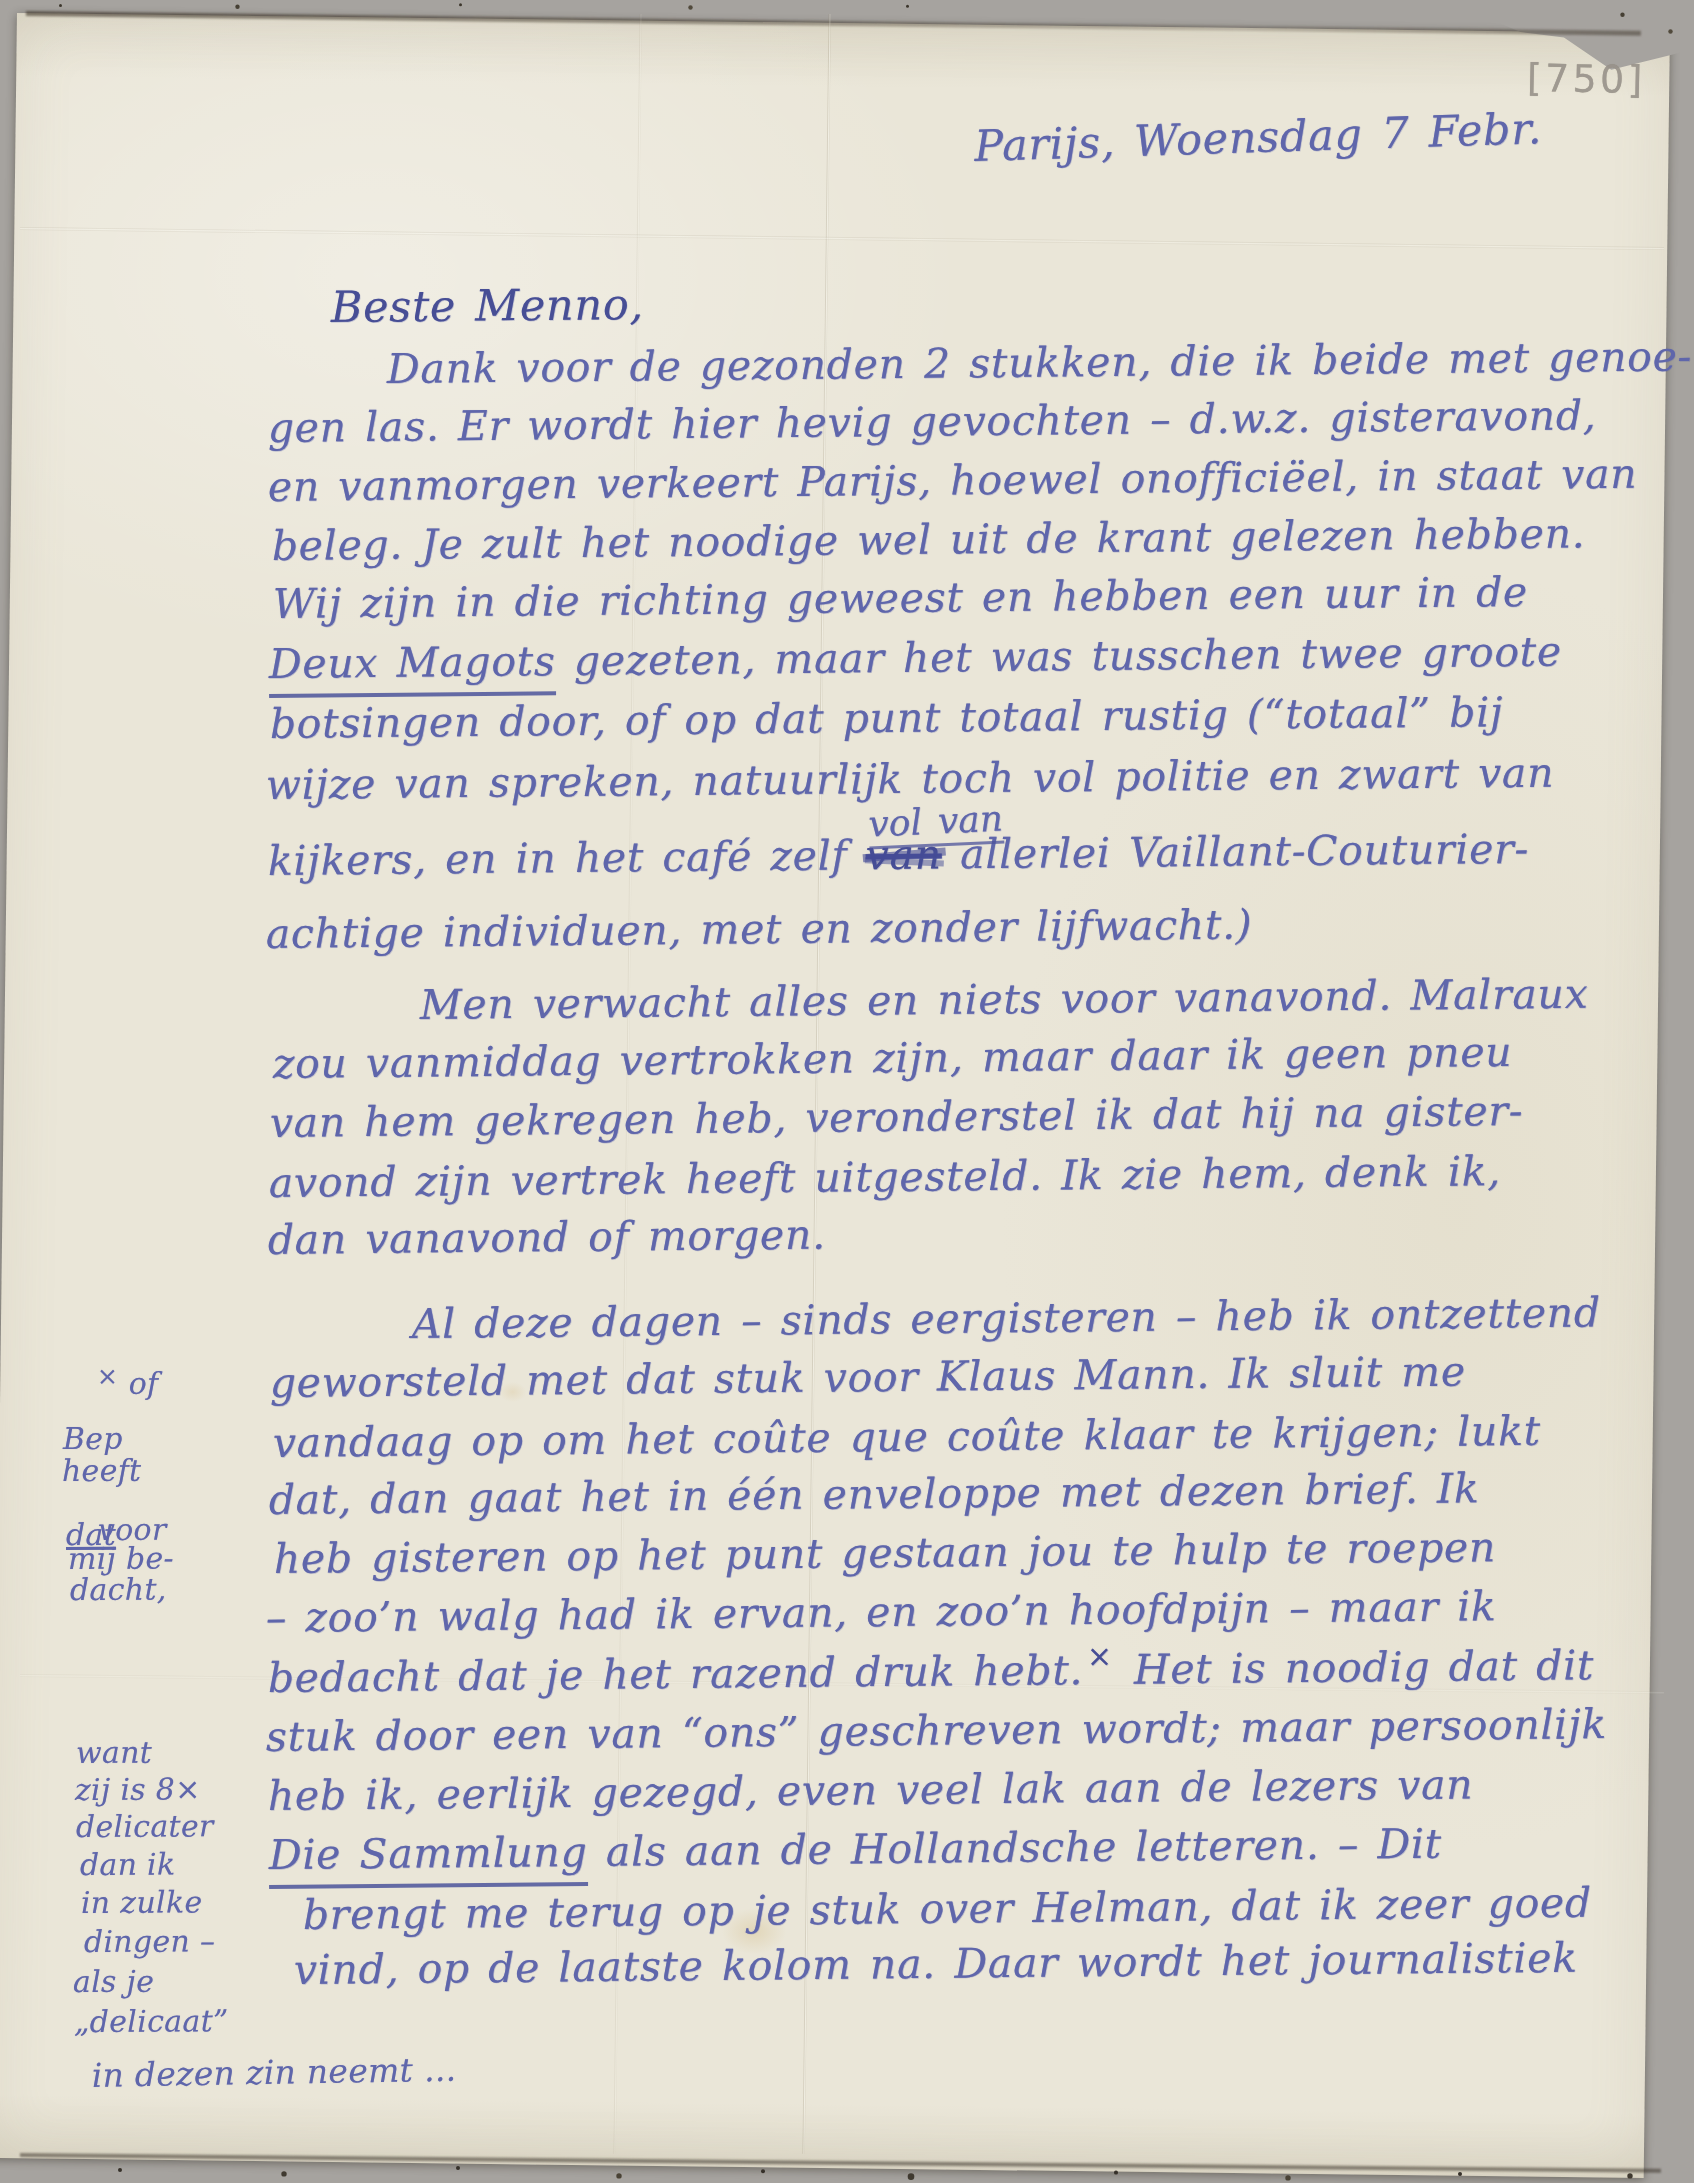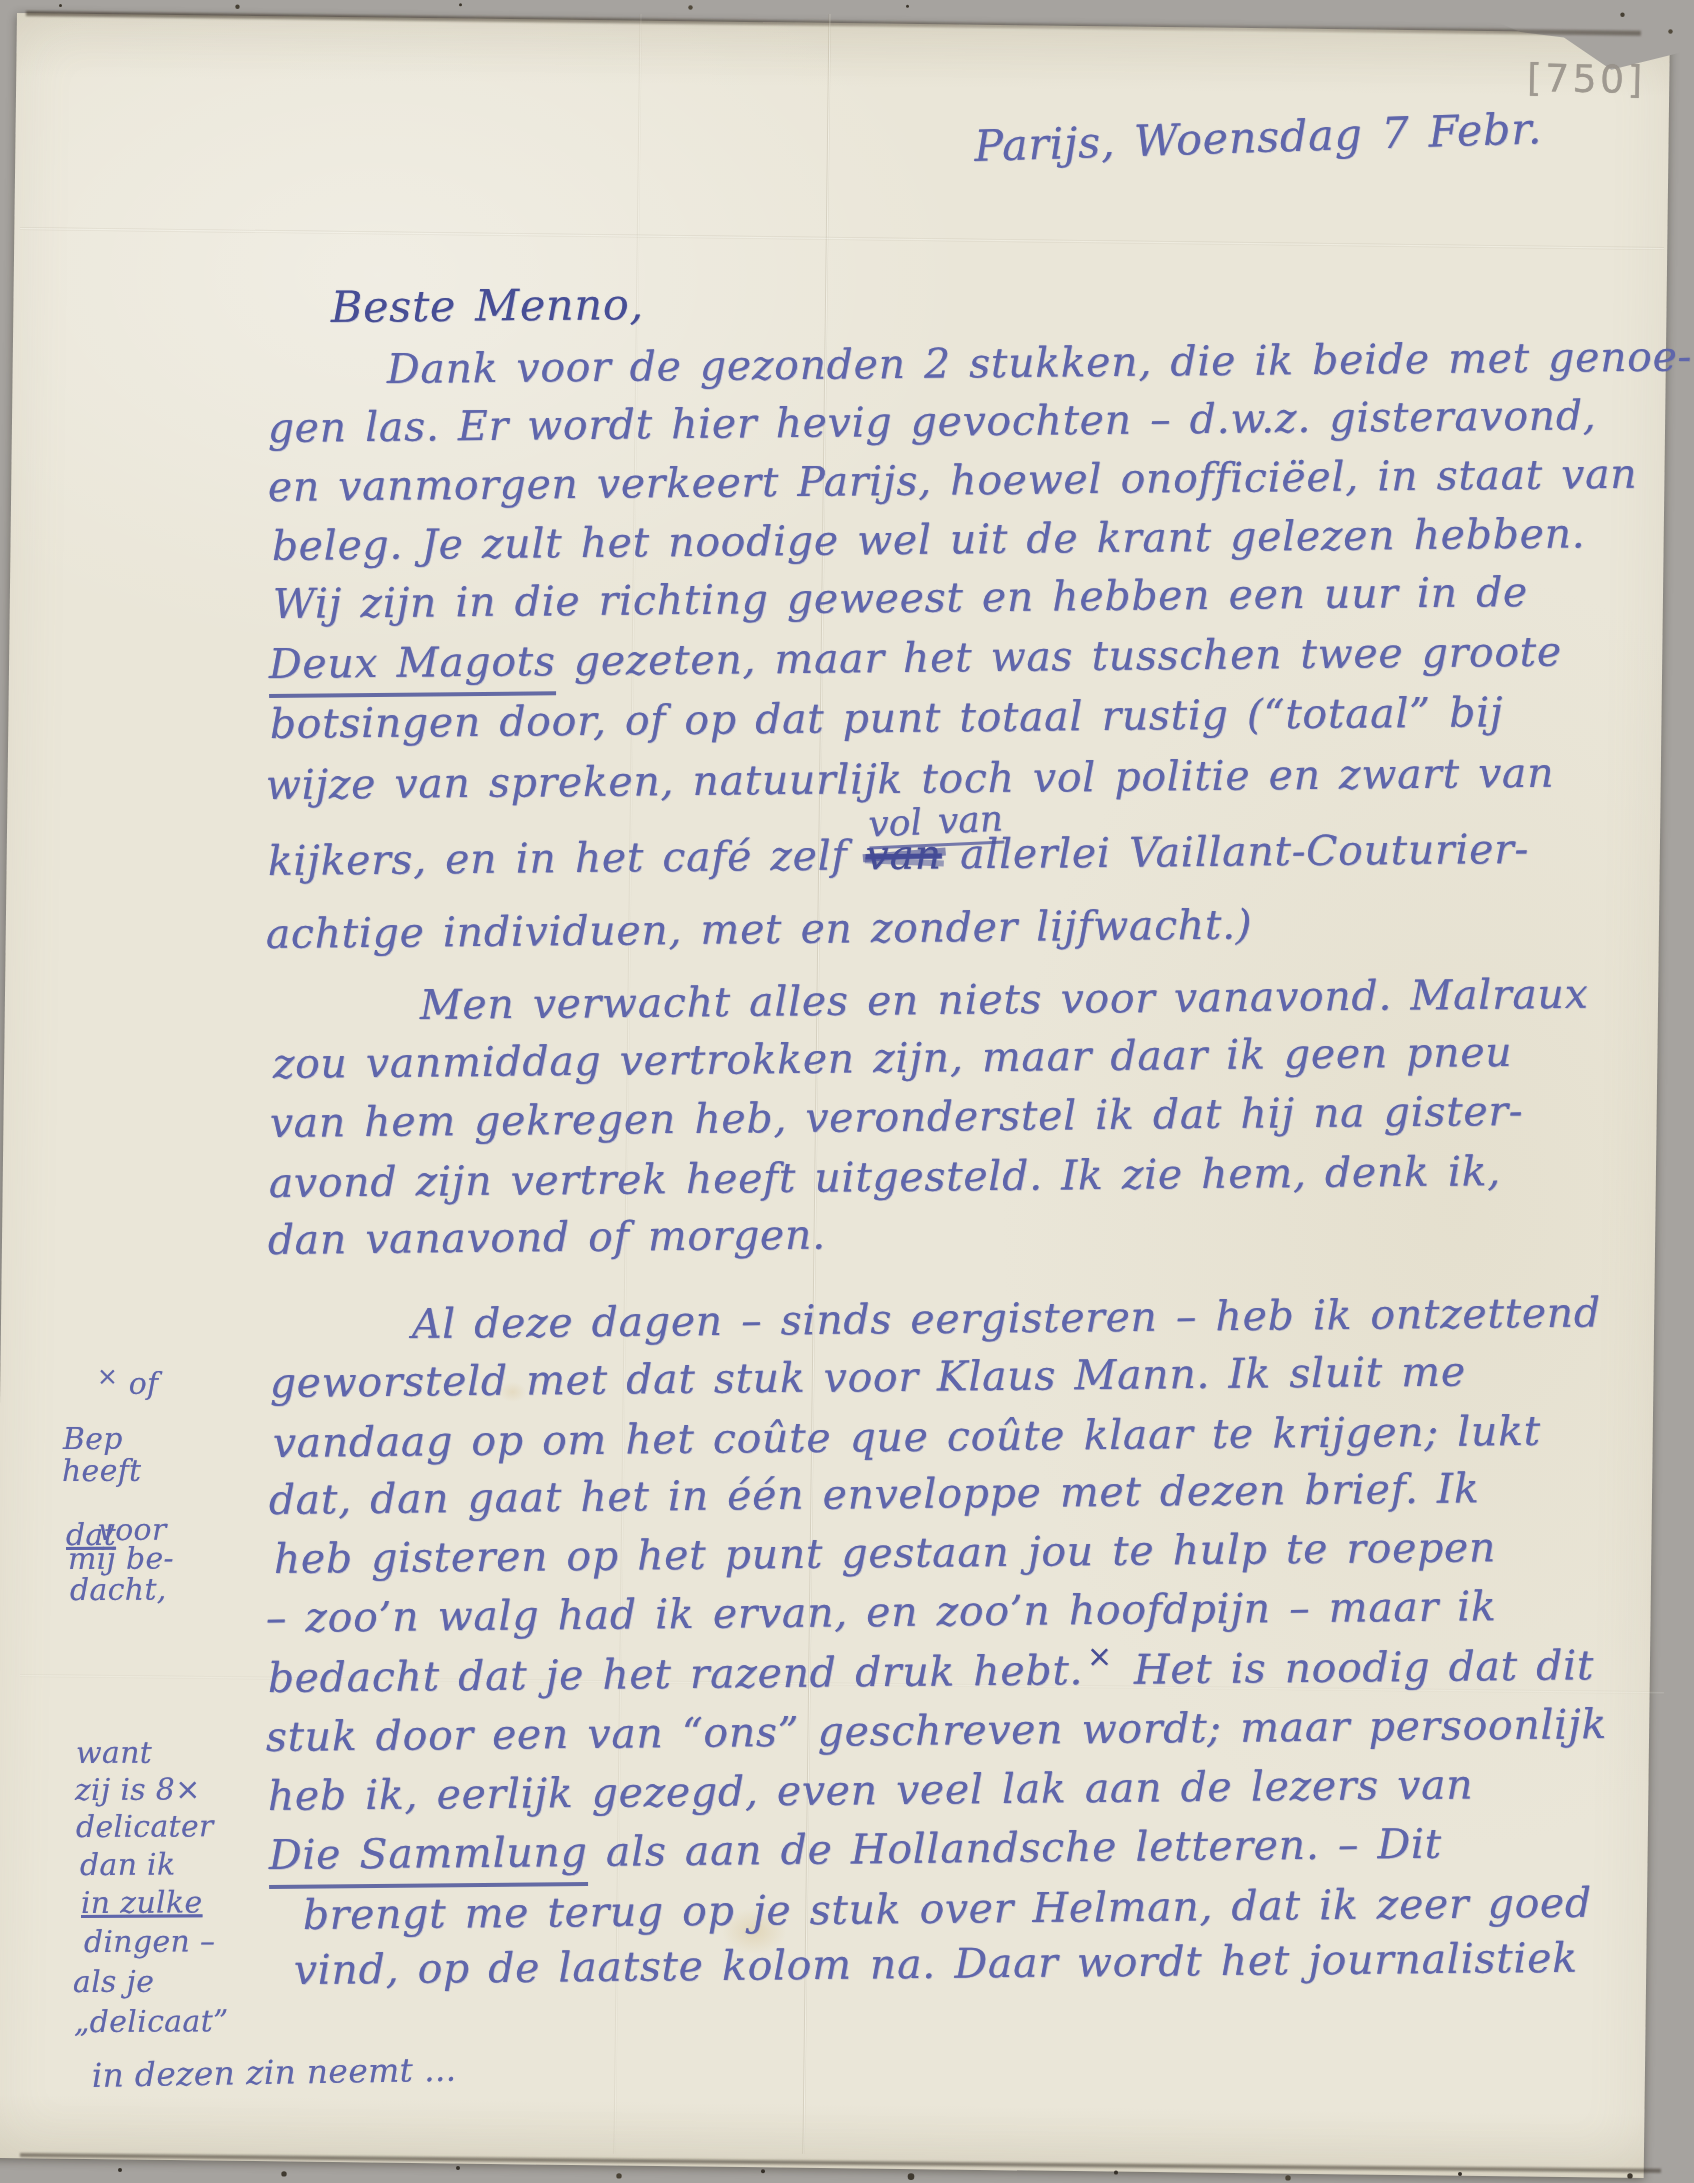--- a/index.html
+++ b/index.html
@@ -131,20 +131,20 @@
     <div class="mnote" style="left:63px;top:1424px;">Bep</div>
     <div class="mnote" style="left:62px;top:1456px;">heeft</div>
     <div class="mnote" style="left:66px;top:1520px;text-decoration:underline;">dat</div>
     <div class="mnote" style="left:66px;top:1515px;margin-left:32px;">voor</div>
     <div class="mnote" style="left:68px;top:1544px;">mij be-</div>
     <div class="mnote" style="left:70px;top:1575px;">dacht,</div>
     <div class="mnote" style="left:76px;top:1738px;">want</div>
     <div class="mnote" style="left:75px;top:1775px;">zij is 8×</div>
     <div class="mnote" style="left:76px;top:1812px;text-align:right;">delicater</div>
     <div class="mnote" style="left:80px;top:1850px;">dan ik</div>
-    <div class="mnote" style="left:81px;top:1888px;text-decoration:underline;">in zulke</div>
+    <div class="mnote" style="left:81px;top:1888px;">in zulke</div>
     <div class="mnote" style="left:84px;top:1927px;">dingen –</div>
     <div class="mnote" style="left:73px;top:1967px;">als je</div>
     <div class="mnote" style="left:74px;top:2007px;">„delicaat”</div>
     <div class="mnote wide" style="left:92px;top:2059px;">in dezen zin neemt ...</div>
   </div>
 </div>
 
 
 </body></html>

